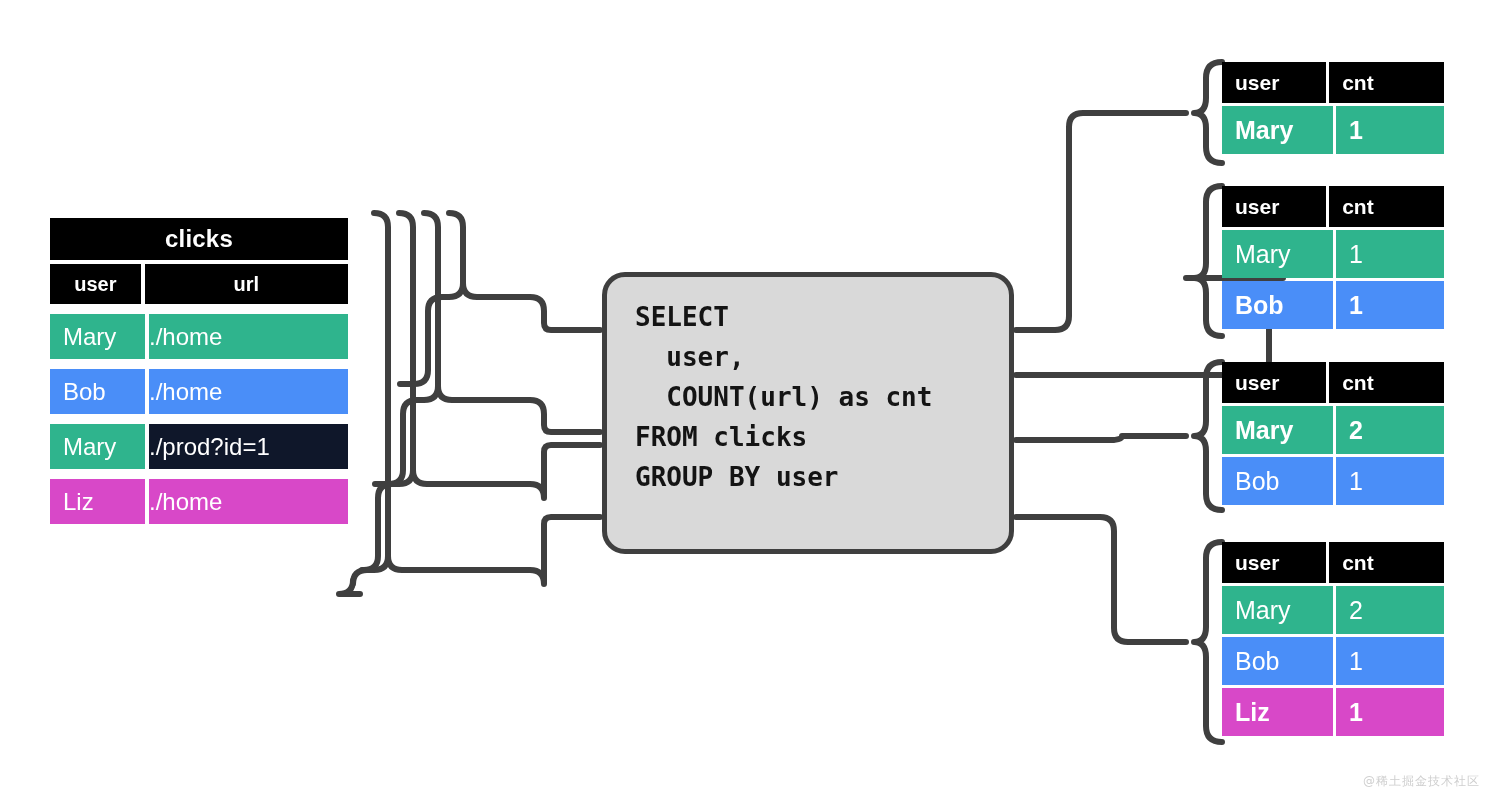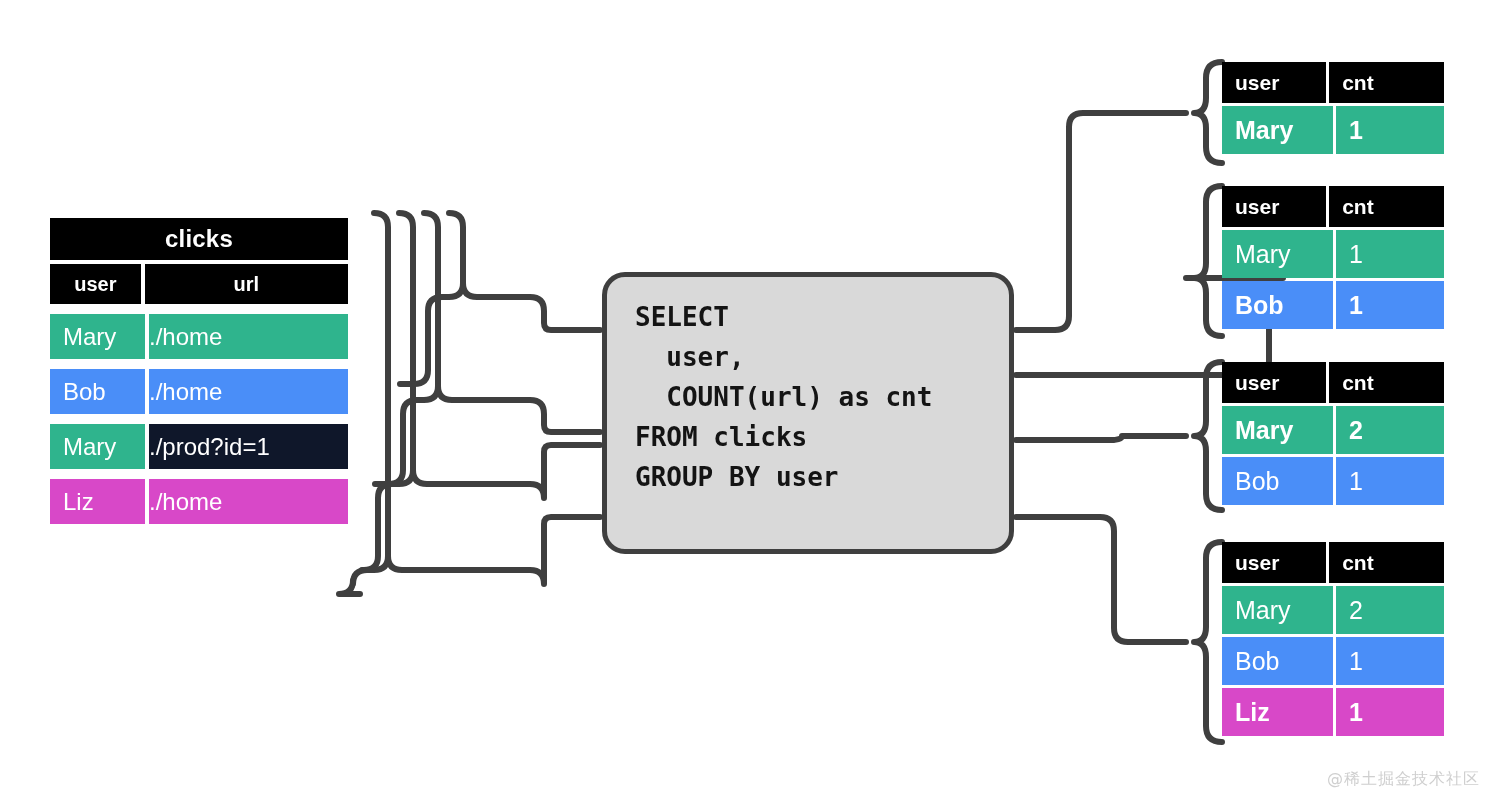--- a/index.html
+++ b/index.html
@@ -159,21 +159,21 @@
     color: #141414;
     white-space: pre;
     font-weight: bold;
   }
 
   
   #watermark {
     position: absolute;
     right: 18px;
     bottom: 10px;
-    font-size: 16px;
+    font-size: 12px;
     color: #cfcfcf;
     font-family: "DejaVu Sans", sans-serif;
     letter-spacing: 1px;
   }
 </style>
 </head>
 <body>
 
 <div id="stage">
 

